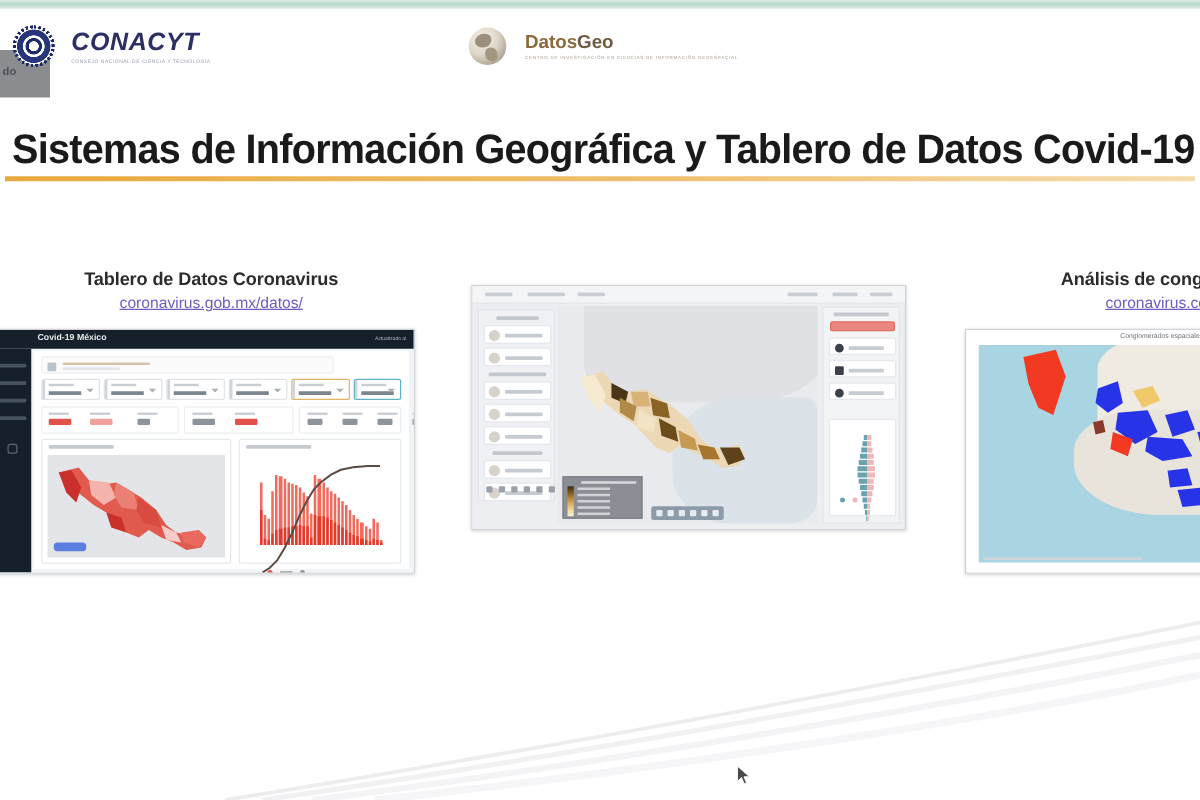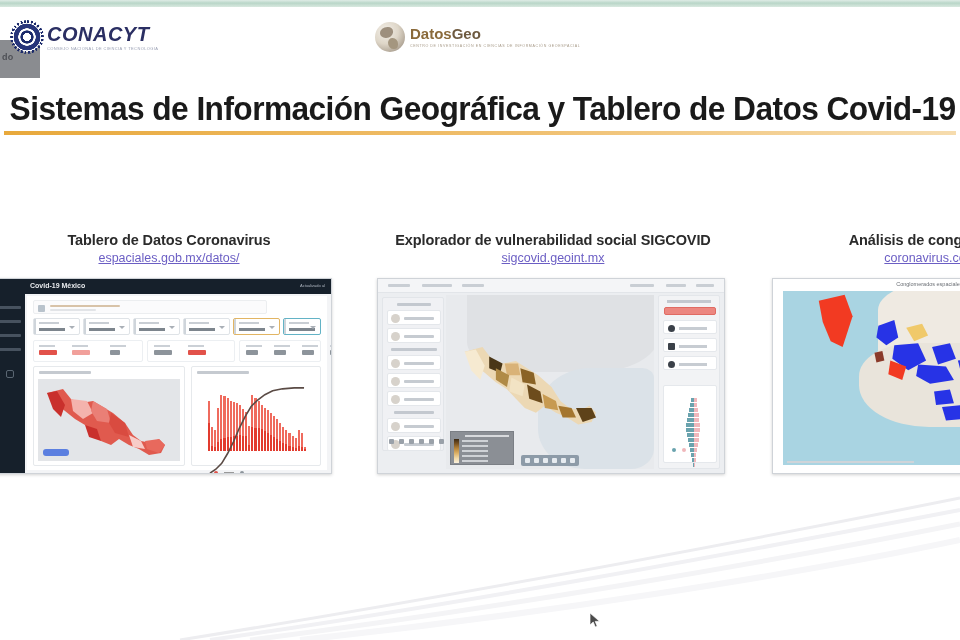--- a/index.html
+++ b/index.html
@@ -28,21 +28,21 @@
   }
   .video-tile .vt-label {
     position: absolute; left: 2px; top: 12px;
     font-size: 9px; color: #3a3c42; font-weight: 700;
     opacity: .75; letter-spacing: .2px;
   }
 
   
   .logo-row { position: absolute; left: 0; top: 8px; width: 960px; height: 62px; }
 
-  .logo { position: absolute; display: flex; align-items: center; gap: 5px; }
+  .logo { position: absolute; display: flex; align-items: center; gap: 15px; }
 
   
   .logo-conacyt { left: 12px; top: 14px; }
   .conacyt-mark {
     width: 30px; height: 30px; border-radius: 50%;
     background:
       radial-gradient(circle at 50% 50%, #ffffff 0 18%, #1b2a6b 20% 30%, #ffffff 32% 40%, #27357a 42% 62%, #ffffff 64% 70%, #1b2a6b 72% 86%, rgba(255,255,255,0) 88%);
     position: relative;
   }
   .conacyt-mark::after {
@@ -100,38 +100,38 @@
     background: #c79a55;
     clip-path: polygon(0 0, 100% 0, 50% 100%);
   }
   .gi-text { display:flex; flex-direction: column; }
   .gi-word { font-size: 15px; font-weight: 700; line-height: 1; }
   .gi-word .gi-a { color: #9d8a6e; }
   .gi-word .gi-b { color: #c08a3e; }
   .gi-sub { font-size: 3.6px; color: #b0a494; letter-spacing: .5px; margin-top: 3px; white-space: nowrap; }
 
   
-  .title-block { position: absolute; left: 0; top: 90px; width: 960px; }
+  .title-block { position: absolute; left: 0; top: 100px; width: 960px; }
   .slide-title {
     font-family: "Liberation Sans", sans-serif;
     font-size: 33px; font-weight: 700;
     color: #1a1a1a;
     letter-spacing: -0.6px;
     padding-left: 10px;
     transform: scaleX(0.96);
     transform-origin: left center;
     white-space: nowrap;
   }
   .title-rule {
     margin-top: 3px; height: 4px; width: 952px; margin-left: 4px;
     background: linear-gradient(to right, #e8a93c 0%, #f0c070 55%, #f6dcae 100%);
   }
 
   
-  .cols { position: absolute; left: 0; top: 232px; width: 760px; height: 260px; padding-left: 31px; }
+  .cols { position: absolute; left: 0; top: 216px; width: 760px; height: 260px; padding-left: 31px; }
   .col { position: absolute; top: 0; }
   .col-1 { left: -6px; width: 350px; }
   .col-2 { left: 372px; width: 362px; }
   .col-3 { left: 760px; width: 330px; }
 
   .col-head { text-align: center; width: 100%; }
   .col-title {
     font-size: 14.5px; font-weight: 700; color: #2b2b2b;
     white-space: nowrap; letter-spacing: -0.1px;
   }
@@ -346,21 +346,21 @@
   <div class="title-block">
     <div class="slide-title">Sistemas de Información Geográfica y Tablero de Datos Covid-19</div>
     <div class="title-rule"></div>
   </div>
 
   <div class="cols">
 
     <div class="col col-1">
       <div class="col-head">
         <div class="col-title">Tablero de Datos Coronavirus</div>
-        <a class="col-link" href="#">espaciales.gob.mx/datos/</a>
+        <a class="col-link" href="#">coronavirus.gob.mx/datos/</a>
       </div>
 
       <div class="shot shot-1">
         <div class="dash">
           <div class="dash-topbar">
             <span class="dt-title">Covid-19 México</span>
             <span class="dt-right">Actualizado al</span>
           </div>
 
           <div class="dash-side">
@@ -519,24 +519,20 @@
                   <span class="cl-bar"></span>
                   <span class="cl-dot" style="background:#8d949b"></span>
               </div>
             </div>
           </div>
         </div>
       </div>
     </div>
 
     <div class="col col-2">
-      <div class="col-head">
-        <div class="col-title">Explorador de vulnerabilidad social SIGCOVID</div>
-        <a class="col-link" href="#">sigcovid.geoint.mx</a>
-      </div>
 
       <div class="shot shot-2">
         <div class="gis">
           <div class="gis-top">
             <span class="gt-tab" style="left:10px; width:22px"></span>
             <span class="gt-tab" style="left:44px; width:30px"></span>
             <span class="gt-tab" style="left:84px; width:22px"></span>
             <span class="gt-tab" style="right:70px; width:24px"></span>
             <span class="gt-tab" style="right:38px; width:20px"></span>
             <span class="gt-tab" style="right:10px; width:18px"></span>

